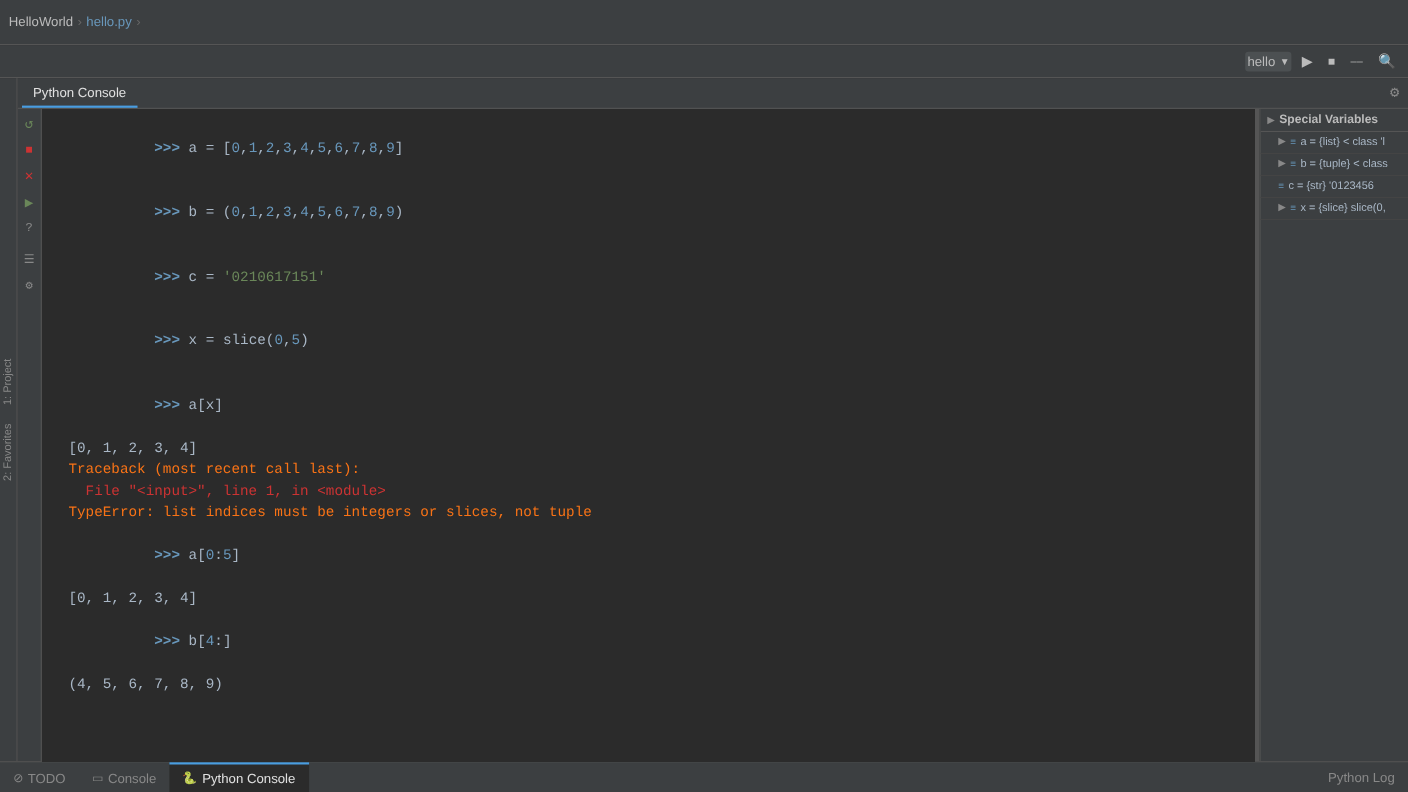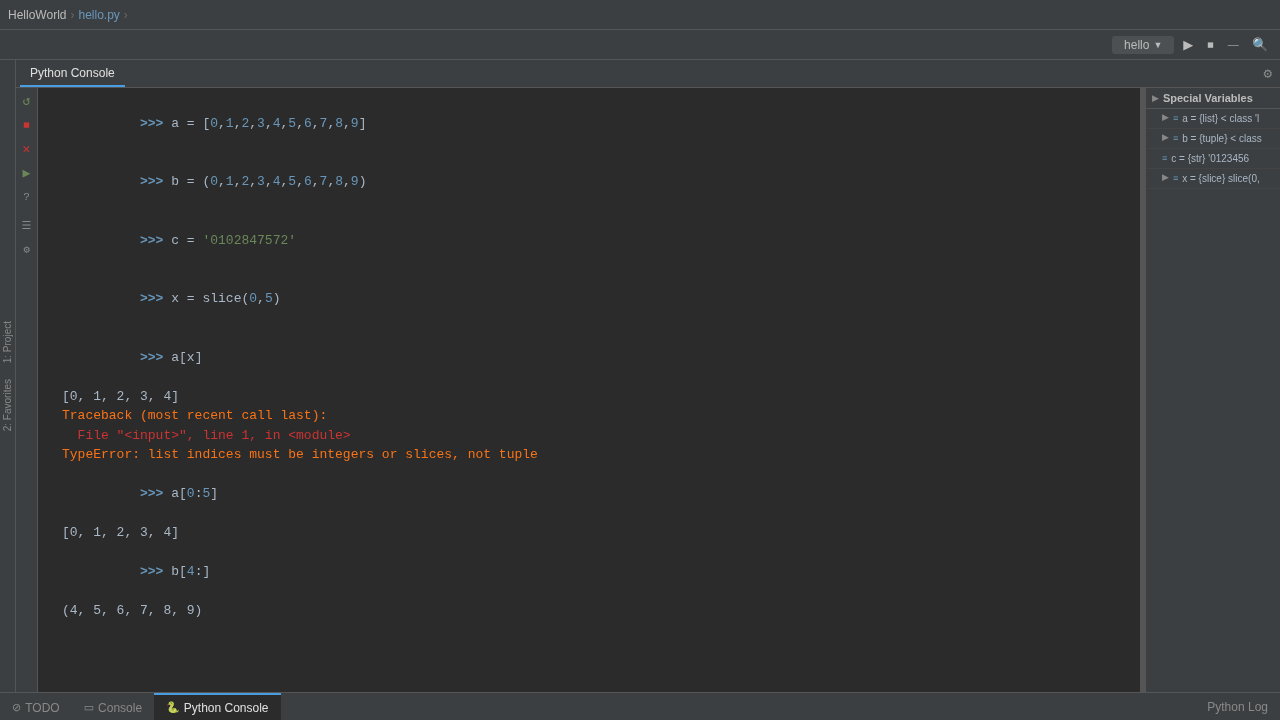--- a/index.html
+++ b/index.html
@@ -10,21 +10,21 @@
       width: 1280px;
       height: 720px;
       overflow: hidden;
       display: flex;
       flex-direction: column;
     }
 
     
     #titlebar {
       background: #3c3f41;
-      height: 30px;
+      height: 41px;
       display: flex;
       align-items: center;
       padding: 0 8px;
       border-bottom: 1px solid #555;
       flex-shrink: 0;
     }
     #titlebar .title-text {
       font-family: Arial, sans-serif;
       font-size: 12px;
       color: #bbbbbb;
@@ -53,21 +53,21 @@
       cursor: pointer;
       padding: 3px 5px;
       font-size: 13px;
       border-radius: 3px;
     }
     .run-config {
       display: flex;
       align-items: center;
       background: #4c5052;
       border-radius: 3px;
-      padding: 2px 12px;
+      padding: 2px 2px;
       gap: 4px;
       font-family: Arial, sans-serif;
       font-size: 12px;
       color: #bbbbbb;
     }
 
     
     #main {
       display: flex;
       flex: 1;
@@ -333,21 +333,21 @@
 
         <span class="console-line">
           <span class="prompt">&gt;&gt;&gt;</span><span class="code-input"> a = [<span class="code-number">0</span>,<span class="code-number">1</span>,<span class="code-number">2</span>,<span class="code-number">3</span>,<span class="code-number">4</span>,<span class="code-number">5</span>,<span class="code-number">6</span>,<span class="code-number">7</span>,<span class="code-number">8</span>,<span class="code-number">9</span>]</span>
         </span>
 
         <span class="console-line">
           <span class="prompt">&gt;&gt;&gt;</span><span class="code-input"> b = (<span class="code-number">0</span>,<span class="code-number">1</span>,<span class="code-number">2</span>,<span class="code-number">3</span>,<span class="code-number">4</span>,<span class="code-number">5</span>,<span class="code-number">6</span>,<span class="code-number">7</span>,<span class="code-number">8</span>,<span class="code-number">9</span>)</span>
         </span>
 
         <span class="console-line">
-          <span class="prompt">&gt;&gt;&gt;</span><span class="code-input"> c = <span class="code-string">'0102847572'</span></span>
+          <span class="prompt">&gt;&gt;&gt;</span><span class="code-input"> c = <span class="code-string">'0210617151'</span></span>
         </span>
 
         <span class="console-line">
           <span class="prompt">&gt;&gt;&gt;</span><span class="code-input"> x = <span style="color:#a9b7c6;">slice</span>(<span class="code-number">0</span>,<span class="code-number">5</span>)</span>
         </span>
 
         <span class="console-line">
           <span class="prompt">&gt;&gt;&gt;</span><span class="code-input"> a[x]</span>
         </span>
 

